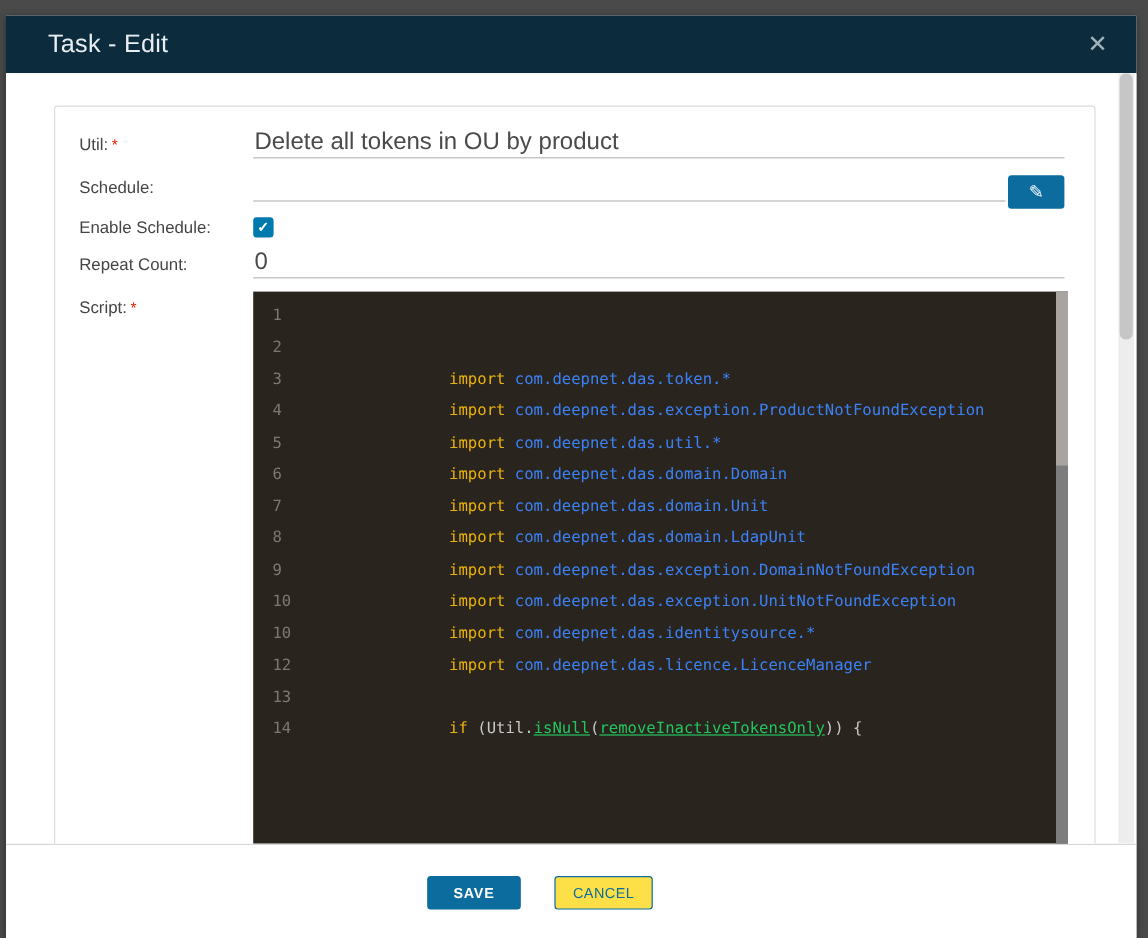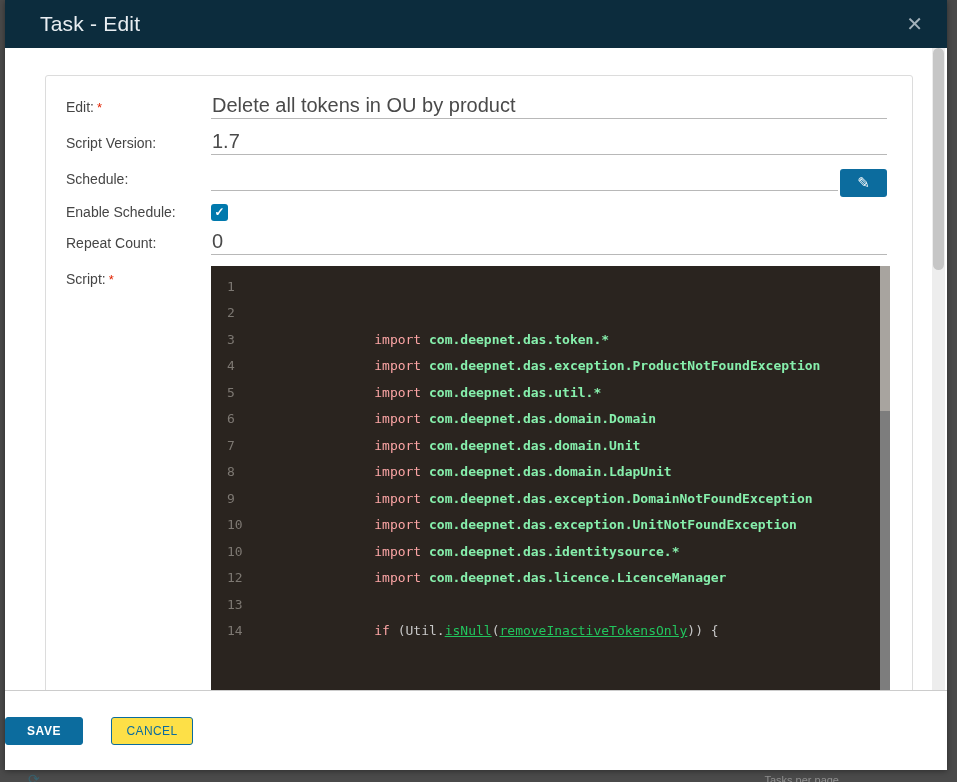--- a/index.html
+++ b/index.html
@@ -19,21 +19,21 @@
     position:absolute; left:28px; top:2px; color:#38626f;
     font-size:14px; line-height:14px;
   }
   .backdrop-pager {
     position:absolute; right:118px; top:4px; color:#8f8f8f;
     font-size:11px;
   }
 
   
   .modal {
-    position:absolute; left:5px; top:0; width:942px; height:770px;
+    position:absolute; left:5px; top:13px; width:942px; height:770px;
     background:#ffffff;
     box-shadow:0 1px 6px rgba(0,0,0,.4);
     display:flex; flex-direction:column;
   }
   .modal-header {
     height:48px; background:#0c2c3d; flex:0 0 48px;
     display:flex; align-items:center;
     padding:0 18px 0 35px;
   }
   .modal-title {
@@ -107,38 +107,38 @@
   .code-line {
     display:flex; height:26.5px; align-items:center;
     font-family:"DejaVu Sans Mono", monospace; font-size:13px;
     white-space:pre;
   }
   .line-num {
     flex:0 0 38px; text-align:left; padding-left:16px;
     color:#7d7872; font-size:13px;
   }
   .code-text { flex:1; }
-  .tk-k  { color:#fca5a5; }
-  .tk-g  { color:#86efac;font-weight:bold; }
+  .tk-k  { color:#eab308; }
+  .tk-g  { color:#3b82f6; }
   .tk-gu { color:#22c55e; text-decoration:underline; }
   .tk-p  { color:#c7c7c7; }
 
   .editor-scrollbar {
     position:absolute; top:0; right:0; width:10px; height:100%;
     background:#7d7d7d;
   }
   .editor-scrollbar .thumb {
     position:absolute; top:0; left:0; width:10px; height:145px;
     background:#a8a49f;
   }
 
   
   .modal-footer {
     height:80px; flex:0 0 80px; border-top:1px solid #cccccc;
-    display:flex; align-items:center; justify-content:flex-start;
+    display:flex; align-items:center; justify-content:center;
     padding-right:52px; background:#fff;
   }
   .btn {
     height:28px; border-radius:3px; font-size:12px; font-weight:bold;
     letter-spacing:.6px; cursor:pointer;
     font-family:"Liberation Sans", sans-serif;
     display:inline-flex; align-items:center; justify-content:center;
   }
   .btn-save {
     background:#0c6c9e; color:#fff; border:1px solid #0c6c9e;
@@ -162,33 +162,27 @@
 
   <div class="modal-header">
     <span class="modal-title">Task - Edit</span>
     <button class="close-btn">✕</button>
   </div>
 
   <div class="modal-body">
     <div class="card">
 
       <div class="form-row">
-        <div class="form-label"><span>Edit:</span><span class="req">*</span></div>
+        <div class="form-label"><span>Util:</span><span class="req">*</span></div>
         <div class="form-value">
           <input class="underline-input" value="Delete all tokens in OU by product" style="">
         </div>
       </div>
 
 
-      <div class="form-row">
-        <div class="form-label">Script Version:</div>
-        <div class="form-value">
-          <input class="underline-input" value="1.7" style="">
-        </div>
-      </div>
 
       <div class="form-row">
         <div class="form-label">Schedule:</div>
         <div class="form-value schedule-wrap">
           <input class="underline-input" value="" style="">
           <button class="edit-btn">
               <span>✎</span>
             </button>
         </div>
       </div>

